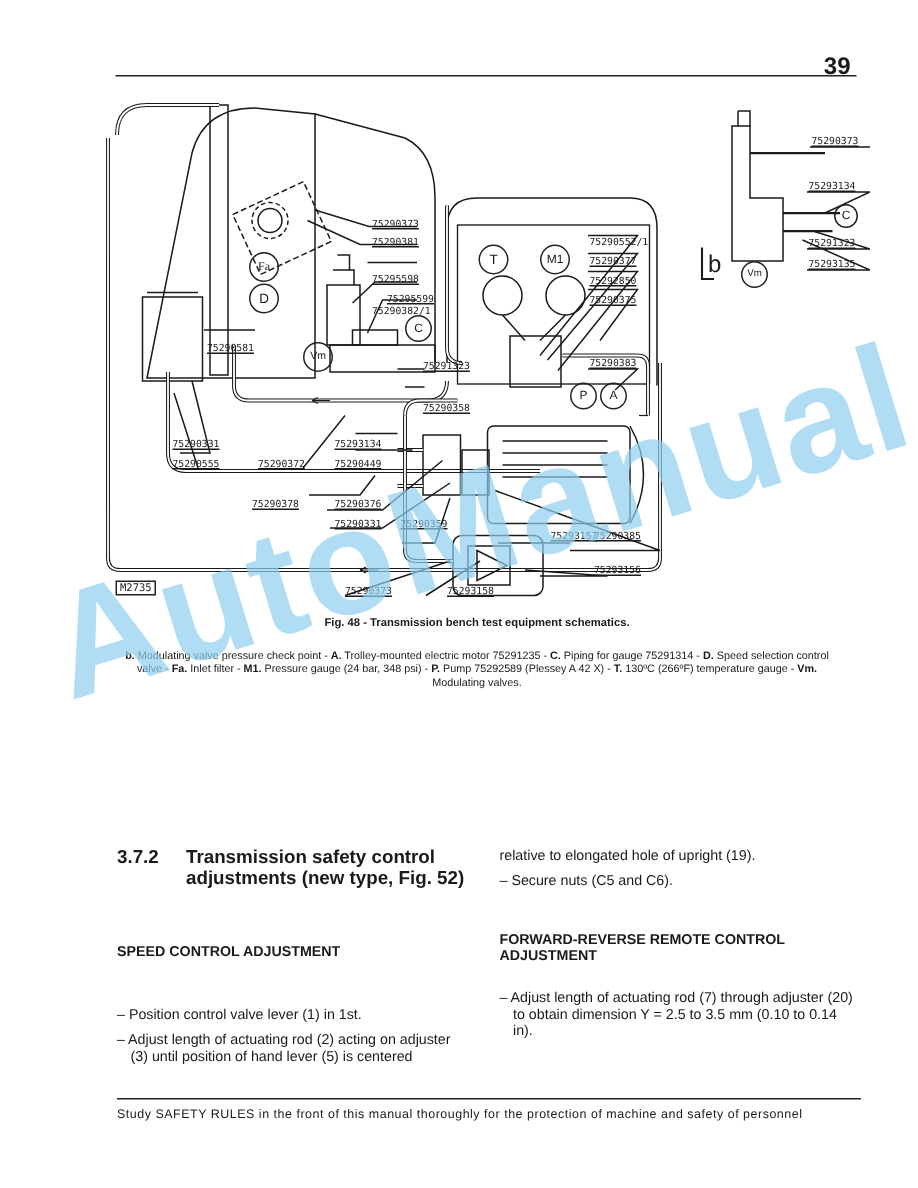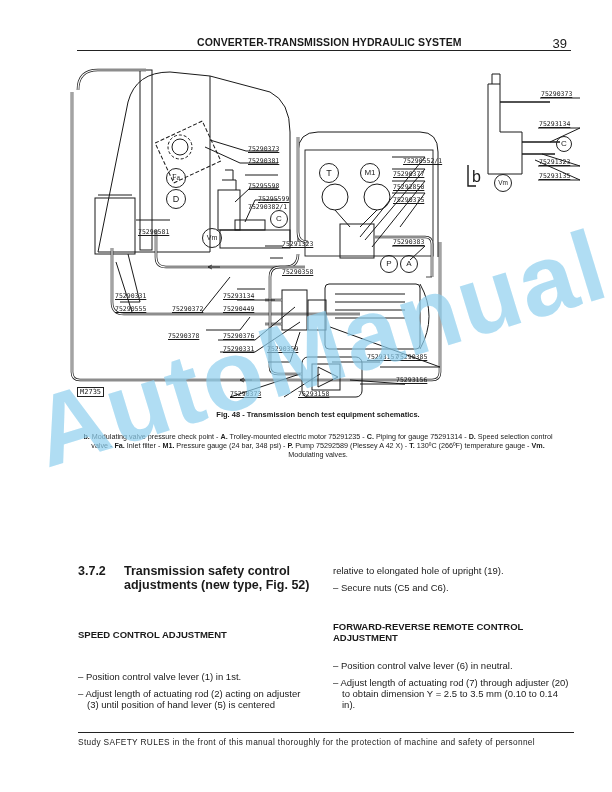--- a/index.html
+++ b/index.html
@@ -1,39 +1,38 @@
 <!DOCTYPE html>
 <html><head>
 <meta charset="utf-8">
 <style>
   html, body { margin:0; padding:0; background:#ffffff; }
   body { width:612px; height:792px; position:relative; overflow:hidden; font-family:"Liberation Sans", sans-serif; color:#1a1a1a; }
   .header { position:absolute; left:77px; top:36px; width:494px; height:14px; border-bottom:1.3px solid #222; }
   .header-title { position:absolute; left:120px; top:0; font-size:10.5px; font-weight:bold; letter-spacing:0.1px; }
-  .header-page { position:absolute; right:4px; top:0; font-size:13px; font-weight:normal; }
+  .header-page { position:absolute; right:4px; top:0; font-size:16px; font-weight:bold; }
   .diagram { position:absolute; left:60px; top:62px; width:520px; height:345px; }
   .caption { position:absolute; left:78px; top:410px; width:480px; text-align:center; }
   .caption-title { font-size:7.5px; font-weight:bold; margin-bottom:13px; }
   .caption-body { font-size:7.2px; line-height:9px; }
   .caption-body b { font-weight:bold; }
   .watermark { position:absolute; left:20px; top:380px; font-size:100px; font-weight:bold; color:#8fd0ef; opacity:0.7; transform:rotate(-17deg); transform-origin:0 0; white-space:nowrap; letter-spacing:2px; pointer-events:none; font-family:"Liberation Sans", sans-serif; }
   .sec-head { position:absolute; left:78px; top:564px; width:240px; font-size:12.5px; font-weight:bold; line-height:14px; }
   .sec-num { display:inline-block; width:46px; }
   .sec-line2 { padding-left:46px; display:block; }
   .col-right-top { position:absolute; left:333px; top:564px; width:240px; font-size:9.5px; line-height:14px; }
   .subhead { position:absolute; font-size:9.5px; font-weight:bold; line-height:11px; }
   .bullets { position:absolute; font-size:9.5px; line-height:11px; }
   .bullets p { margin:0 0 6px 0; padding-left:9px; text-indent:-9px; }
   .footer { position:absolute; left:78px; top:732px; width:496px; border-top:1.3px solid #222; padding-top:4px; font-size:8.3px; letter-spacing:0.35px; white-space:nowrap; }
 </style>
 </head>
 <body>
 
 <div class="header">
-  <span class="header-title">CONVERTER-TRANSMISSION HYDRAULIC SYSTEM</span>
   <span class="header-page">39</span>
 </div>
 
 <svg class="diagram" viewBox="0 0 520 345" xmlns="http://www.w3.org/2000/svg" fill="none" stroke="#1a1a1a" stroke-width="1">
 
   <path d="M12 30 L12 310 Q12 318 20 318 L372 318 Q380 318 380 310 L380 180" stroke-width="2.6"></path>
   <path d="M12 30 L12 310 Q12 318 20 318 L372 318 Q380 318 380 310 L380 180" stroke="#fff" stroke-width="1.2"></path>
 
   <path d="M38 190 L68 40 Q76 10 110 10 L150 14 L150 190 Z" stroke-width="1"></path>
   <path d="M150 14 L210 30 Q230 40 230 70 L230 180"></path>
@@ -120,21 +119,21 @@
   <span style="position:absolute;left:163px;top:243px;text-decoration:underline;">75290449</span>
   <span style="position:absolute;left:108px;top:270px;text-decoration:underline;">75290378</span>
   <span style="position:absolute;left:163px;top:270px;text-decoration:underline;">75290376</span>
   <span style="position:absolute;left:163px;top:283px;text-decoration:underline;">75290331</span>
   <span style="position:absolute;left:207px;top:283px;text-decoration:underline;">75290359</span>
   <span style="position:absolute;left:170px;top:328px;text-decoration:underline;">75290373</span>
   <span style="position:absolute;left:238px;top:328px;text-decoration:underline;">75293158</span>
   <span style="position:absolute;left:307px;top:291px;text-decoration:underline;">75293157</span>
   <span style="position:absolute;left:336px;top:291px;text-decoration:underline;">75290385</span>
   <span style="position:absolute;left:336px;top:314px;text-decoration:underline;">75293156</span>
-  <span style="position:absolute;left:343px;top:95px;text-decoration:underline;">75290552/1</span>
+  <span style="position:absolute;left:333px;top:95px;">75290552/1</span>
   <span style="position:absolute;left:333px;top:108px;text-decoration:underline;">75290377</span>
   <span style="position:absolute;left:333px;top:121px;text-decoration:underline;">75292850</span>
   <span style="position:absolute;left:333px;top:134px;text-decoration:underline;">75290375</span>
   <span style="position:absolute;left:333px;top:176px;text-decoration:underline;">75290383</span>
   <span style="position:absolute;left:481px;top:28px;text-decoration:underline;">75290373</span>
   <span style="position:absolute;left:479px;top:58px;text-decoration:underline;">75293134</span>
   <span style="position:absolute;left:479px;top:96px;text-decoration:underline;">75291323</span>
   <span style="position:absolute;left:479px;top:110px;text-decoration:underline;">75293135</span>
 
   <span style="position:absolute;left:259px;top:101px;width:18px;height:18px;border:1px solid #222;border-radius:50%;text-align:center;line-height:18px;font-family:'Liberation Sans',sans-serif;font-size:9px;">T</span>
@@ -171,17 +170,16 @@
 </div>
 
 <div class="subhead" style="left:78px;top:629px;">SPEED CONTROL ADJUSTMENT</div>
 <div class="bullets" style="left:78px;top:671px;width:232px;">
   <p>– Position control valve lever (1) in 1st.</p>
   <p>– Adjust length of actuating rod (2) acting on adjuster (3) until position of hand lever (5) is centered</p>
 </div>
 
 <div class="subhead" style="left:333px;top:621px;width:220px;">FORWARD-REVERSE REMOTE CONTROL ADJUSTMENT</div>
 <div class="bullets" style="left:333px;top:660px;width:236px;">
-  <p>– Position control valve lever (6) in neutral.</p>
   <p>– Adjust length of actuating rod (7) through adjuster (20) to obtain dimension Y = 2.5 to 3.5 mm (0.10 to 0.14 in).</p>
 </div>
 
 <div class="footer">Study SAFETY RULES in the front of this manual thoroughly for the protection of machine and safety of personnel</div>
 
 </body></html>

